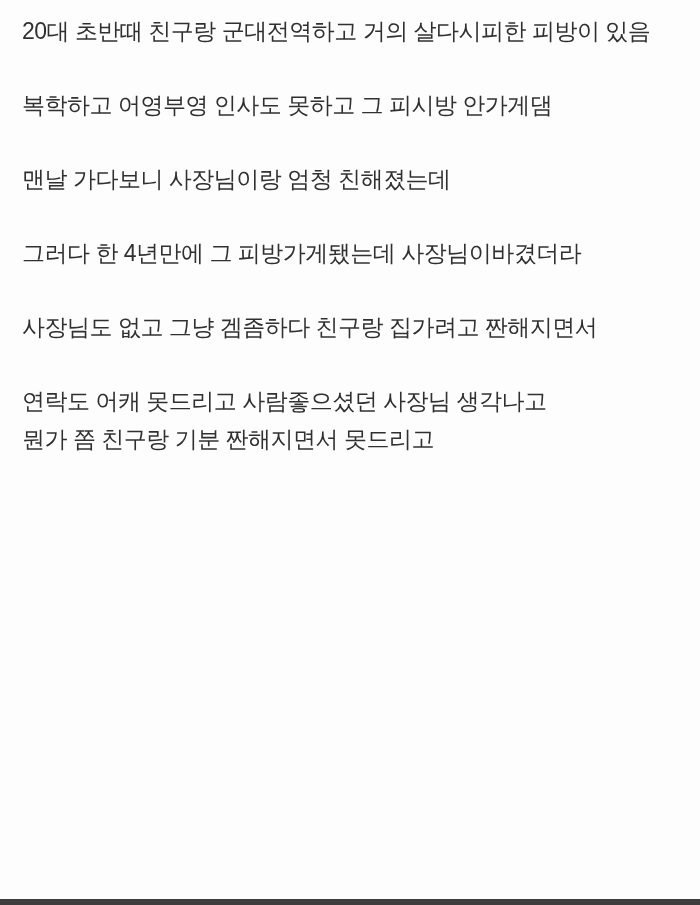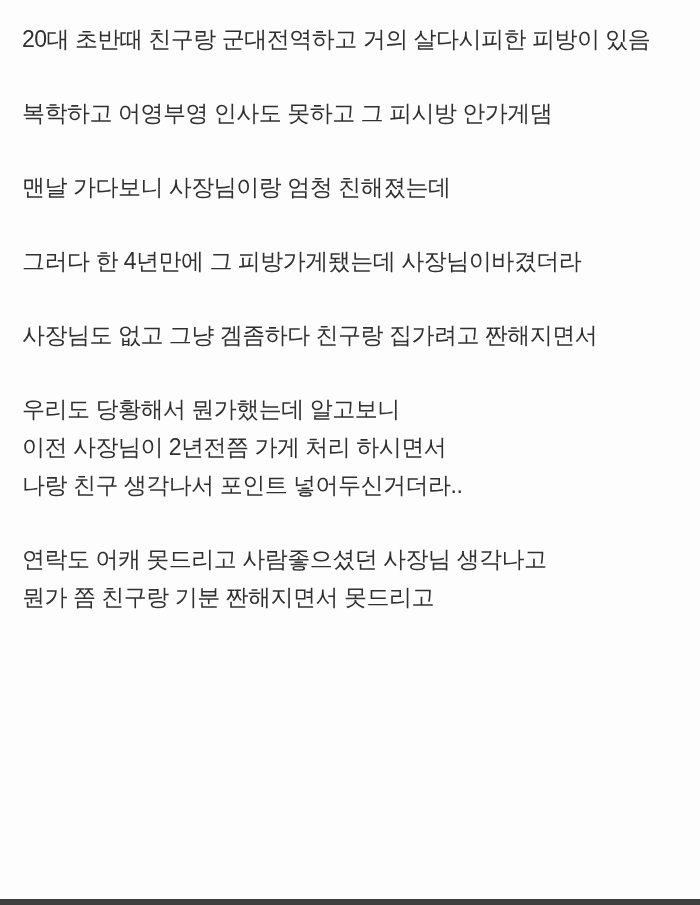--- a/index.html
+++ b/index.html
@@ -9,21 +9,21 @@
   body {
     width: 700px;
     height: 905px;
     background: #fdfdfd;
     font-family: "Liberation Sans", sans-serif;
     color: #303030;
     overflow: hidden;
     position: relative;
   }
   main.post {
-    padding: 20px 20px 0 22px;
+    padding: 12px 20px 0 22px;
   }
   .para {
     margin: 0 0 36px 0;
   }
   .para p.line {
     margin: 0;
     font-size: 23px;
     line-height: 38px;
     letter-spacing: -0.5px;
     white-space: nowrap;
@@ -62,25 +62,20 @@
   <section class="para">
     <p class="line">그러다 한 4년만에 그 피방가게됐는데 사장님이바겼더라</p>
   </section>
 
   <section class="para">
     <p class="line">사장님도 없고 그냥 겜좀하다 친구랑 집가려고 짠해지면서</p>
   </section>
 
 
 
-  <section class="para">
-    <p class="line">우리도 당황해서 뭔가했는데 알고보니</p>
-    <p class="line">이전 사장님이 2년전쯤 가게 처리 하시면서</p>
-    <p class="line">나랑 친구 생각나서 포인트 넣어두신거더라..</p>
-  </section>
 
   <section class="para gap-lg">
     <p class="line">연락도 어캐 못드리고 사람좋으셨던 사장님 생각나고</p>
     <p class="line">뭔가 쫌 친구랑 기분 짠해지면서 못드리고</p>
   </section>
 
 </main>
 
 <div class="bottom-bar"></div>
 

